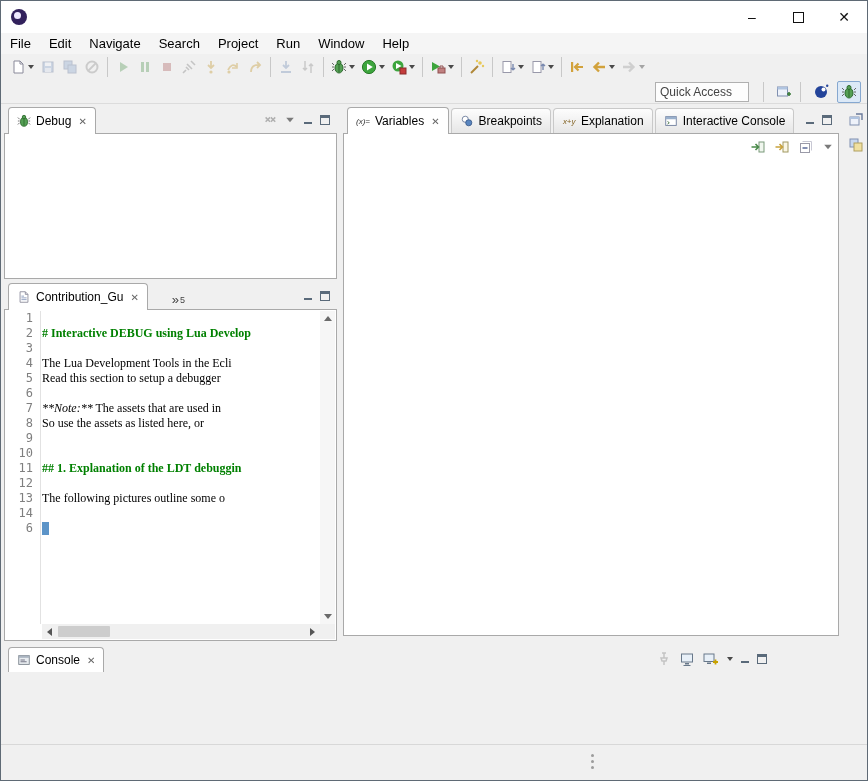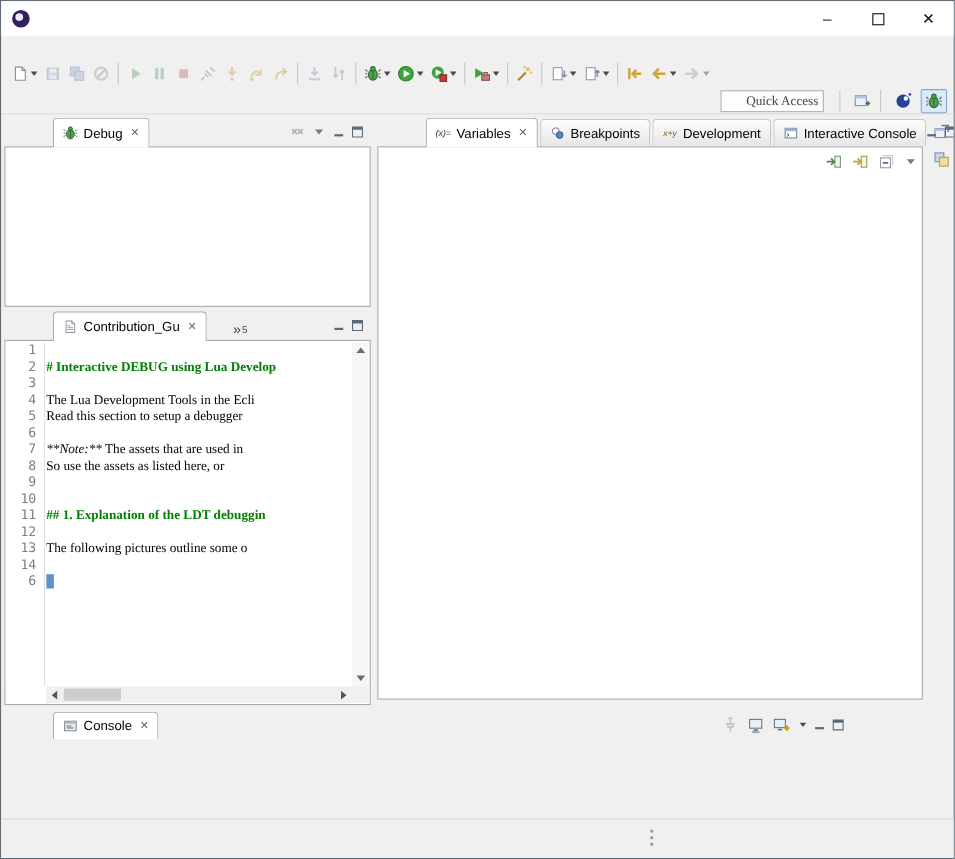--- a/index.html
+++ b/index.html
@@ -19,28 +19,28 @@
   .toolbar1{position:absolute;left:0;top:53px;right:0;height:26px;display:flex;align-items:center;padding-left:6px;}
   .tbtn{display:flex;align-items:center;padding:2px 3px;border-radius:2px;}
   .tbtn.dis{opacity:.45;}
   .tsep{width:1px;height:20px;background:#c8c8c8;margin:0 4px;}
   .dd{width:0;height:0;border-left:3px solid transparent;border-right:3px solid transparent;border-top:4px solid #4a4a4a;margin-left:2px;}
   .icon16 svg{width:16px;height:16px;display:block;}
   .icon14 svg{width:14px;height:14px;display:block;}
   .icon12 svg{width:12px;height:12px;display:block;}
   .toolbar2{position:absolute;left:0;top:79px;right:0;height:24px;display:flex;align-items:center;justify-content:flex-end;
             padding-right:6px;border-bottom:1px solid #dcdcdc;box-sizing:border-box;}
-  .qa-input{width:84px;height:18px;border:1px solid #b0b0b0;background:#fdfdfd;font-family:Liberation Serif, serif;
-            font-size:12px;color:#444;padding:0 4px;margin-right:10px;text-align:right;}
+  .qa-input{width:84px;height:18px;border:1px solid #b0b0b0;background:#fdfdfd;font-family:Liberation Sans, sans-serif;
+            font-size:12px;color:#444;padding:0 4px;margin-right:10px;}
   .pbtn{display:flex;align-items:center;padding:2px 3px;margin-left:4px;border-radius:2px;border:1px solid transparent;}
   .pbtn.pressed{background:#dce9f7;border:1px solid #86a8d0;}
   
   .view{position:absolute;}
   .tabrow{display:flex;align-items:flex-end;height:26px;padding-left:4px;position:relative;z-index:2;}
-  .tab{display:flex;align-items:center;gap:5px;padding:0 8px;font-size:12px;white-space:nowrap;box-sizing:border-box;margin-left:40px;}
+  .tab{display:flex;align-items:center;gap:5px;padding:0 8px;font-size:12px;white-space:nowrap;box-sizing:border-box;}
   .tab.sel{height:27px;margin-bottom:-1px;background:#fff;border:1px solid #a9a9a9;border-bottom:none;border-radius:4px 4px 0 0;}
   .tab.unsel{height:25px;background:linear-gradient(#fdfdfd,#e6e6e6);border:1px solid #c9c9c9;border-bottom:none;border-radius:4px 4px 0 0;margin-left:2px;margin-top:19px;}
   .tclose{font-size:10px;color:#666;margin-left:2px;}
   .tab-controls{margin-left:auto;display:flex;align-items:center;gap:7px;padding-right:7px;height:100%;}
   .view-body{position:absolute;left:0;right:0;top:26px;bottom:0;background:#fff;border:1px solid #a9a9a9;box-sizing:border-box;}
   .vartab-ic{font-size:8px;color:#333;font-style:italic;letter-spacing:0;}
   .overflow-stub{display:flex;align-items:flex-end;margin-left:24px;padding-bottom:4px;color:#444;}
   .overflow-stub .chev{font-size:13px;line-height:10px;}
   .overflow-stub .cnt{font-size:9px;margin-left:1px;}
   
@@ -89,20 +89,30 @@
     <div class="app-icon"></div>
     <div class="win-controls">
       <div class="win-btn">–</div>
       <div class="win-btn">
           <span class="maxbox"></span>
         </div>
       <div class="win-btn">✕</div>
     </div>
   </div>
 
+  <div class="menubar" id="menubar">
+      <span class="menu-item">File</span>
+      <span class="menu-item">Edit</span>
+      <span class="menu-item">Navigate</span>
+      <span class="menu-item">Search</span>
+      <span class="menu-item">Project</span>
+      <span class="menu-item">Run</span>
+      <span class="menu-item">Window</span>
+      <span class="menu-item">Help</span>
+    </div>
 
   <div class="toolbar1" id="toolbar">
       <div class="tbtn">
         <span class="icon16">
           <svg viewBox="0 0 16 16">
             <path d="M4 2h6l3 3v9H4z" fill="#fff" stroke="#8a8a9a"></path>
             <path d="M10 2v3h3" fill="none" stroke="#8a8a9a"></path>
           </svg>
         </span>
         <span class="dd"></span>
@@ -445,21 +455,21 @@
             </svg>
           </span>
         <span>Breakpoints</span>
       </div>
       <div class="tab unsel">
         <span class="icon14">
             <svg viewBox="0 0 16 16">
               <text x="1" y="11" font-size="9" fill="#806020" font-style="italic">x+y</text>
             </svg>
           </span>
-        <span>Development</span>
+        <span>Explanation</span>
       </div>
       <div class="tab unsel">
         <span class="icon14">
             <svg viewBox="0 0 16 16">
               <rect x="2" y="3" width="12" height="10" fill="#fff" stroke="#6a7a9a"></rect>
               <rect x="2" y="3" width="12" height="3" fill="#9ab0cc"></rect>
               <path d="M4 8.5l2 1.5-2 1.5" stroke="#3a6a3a" fill="none"></path>
             </svg>
           </span>
         <span>Interactive Console</span>

